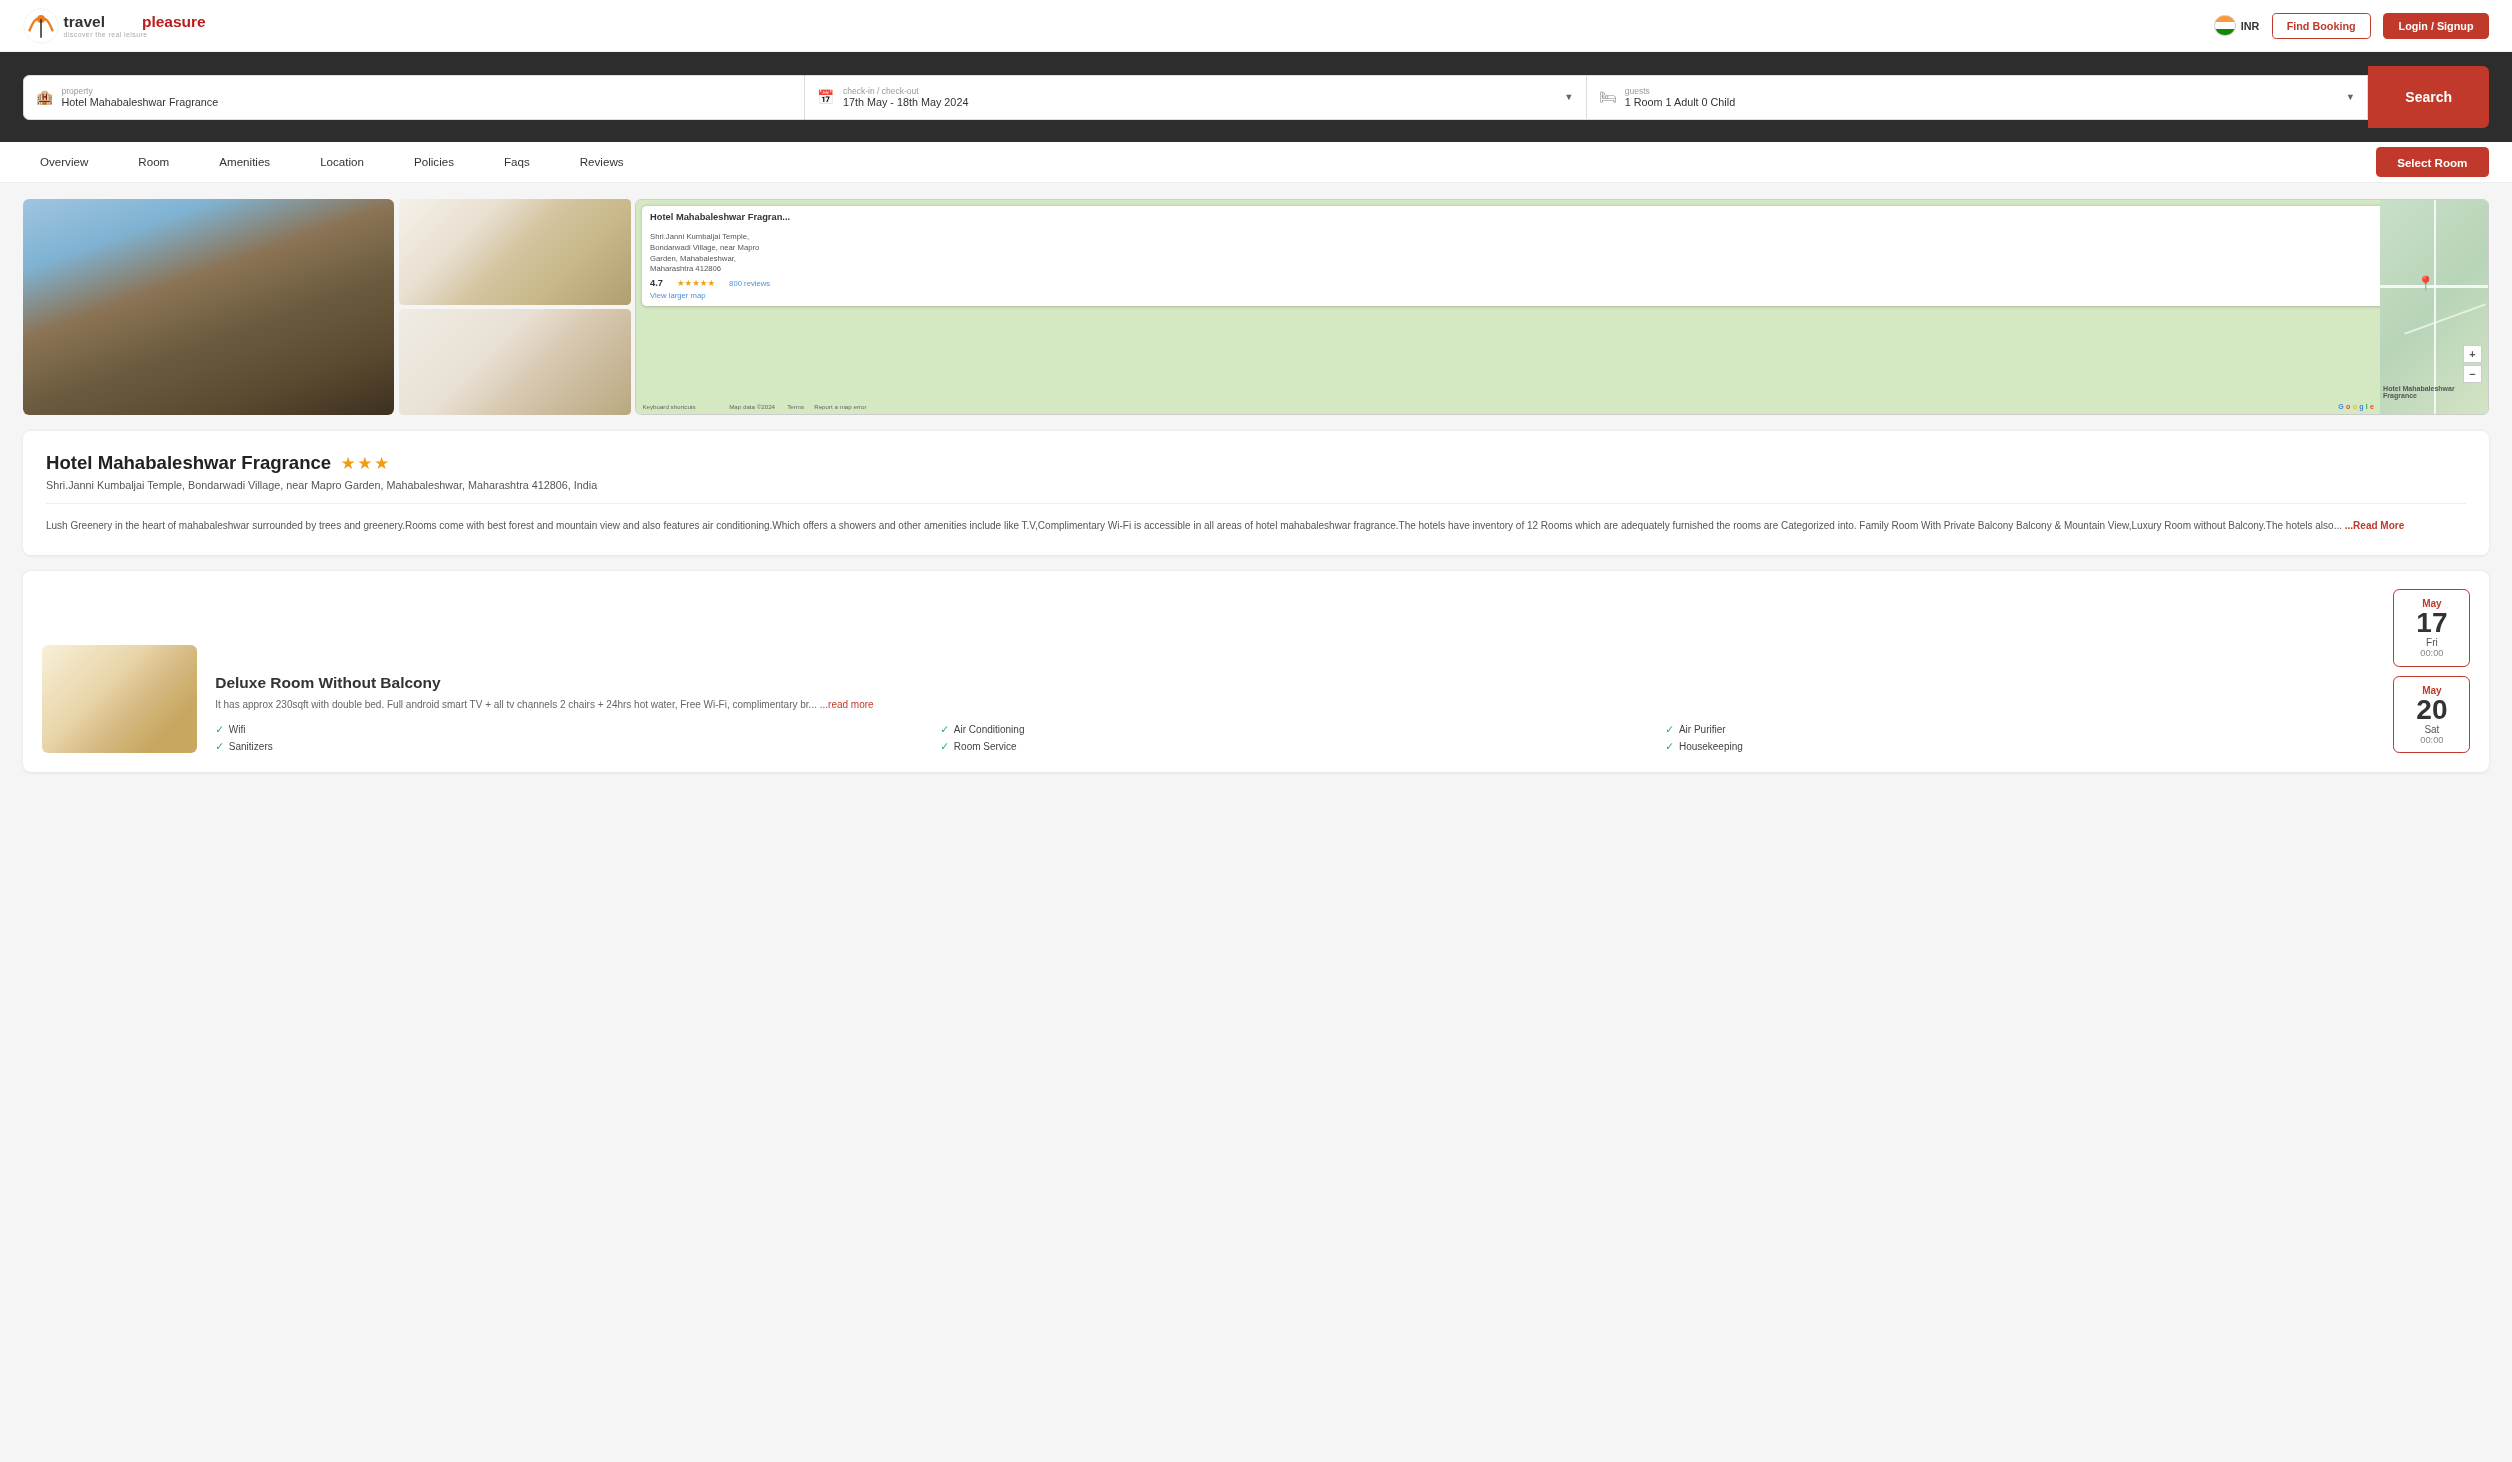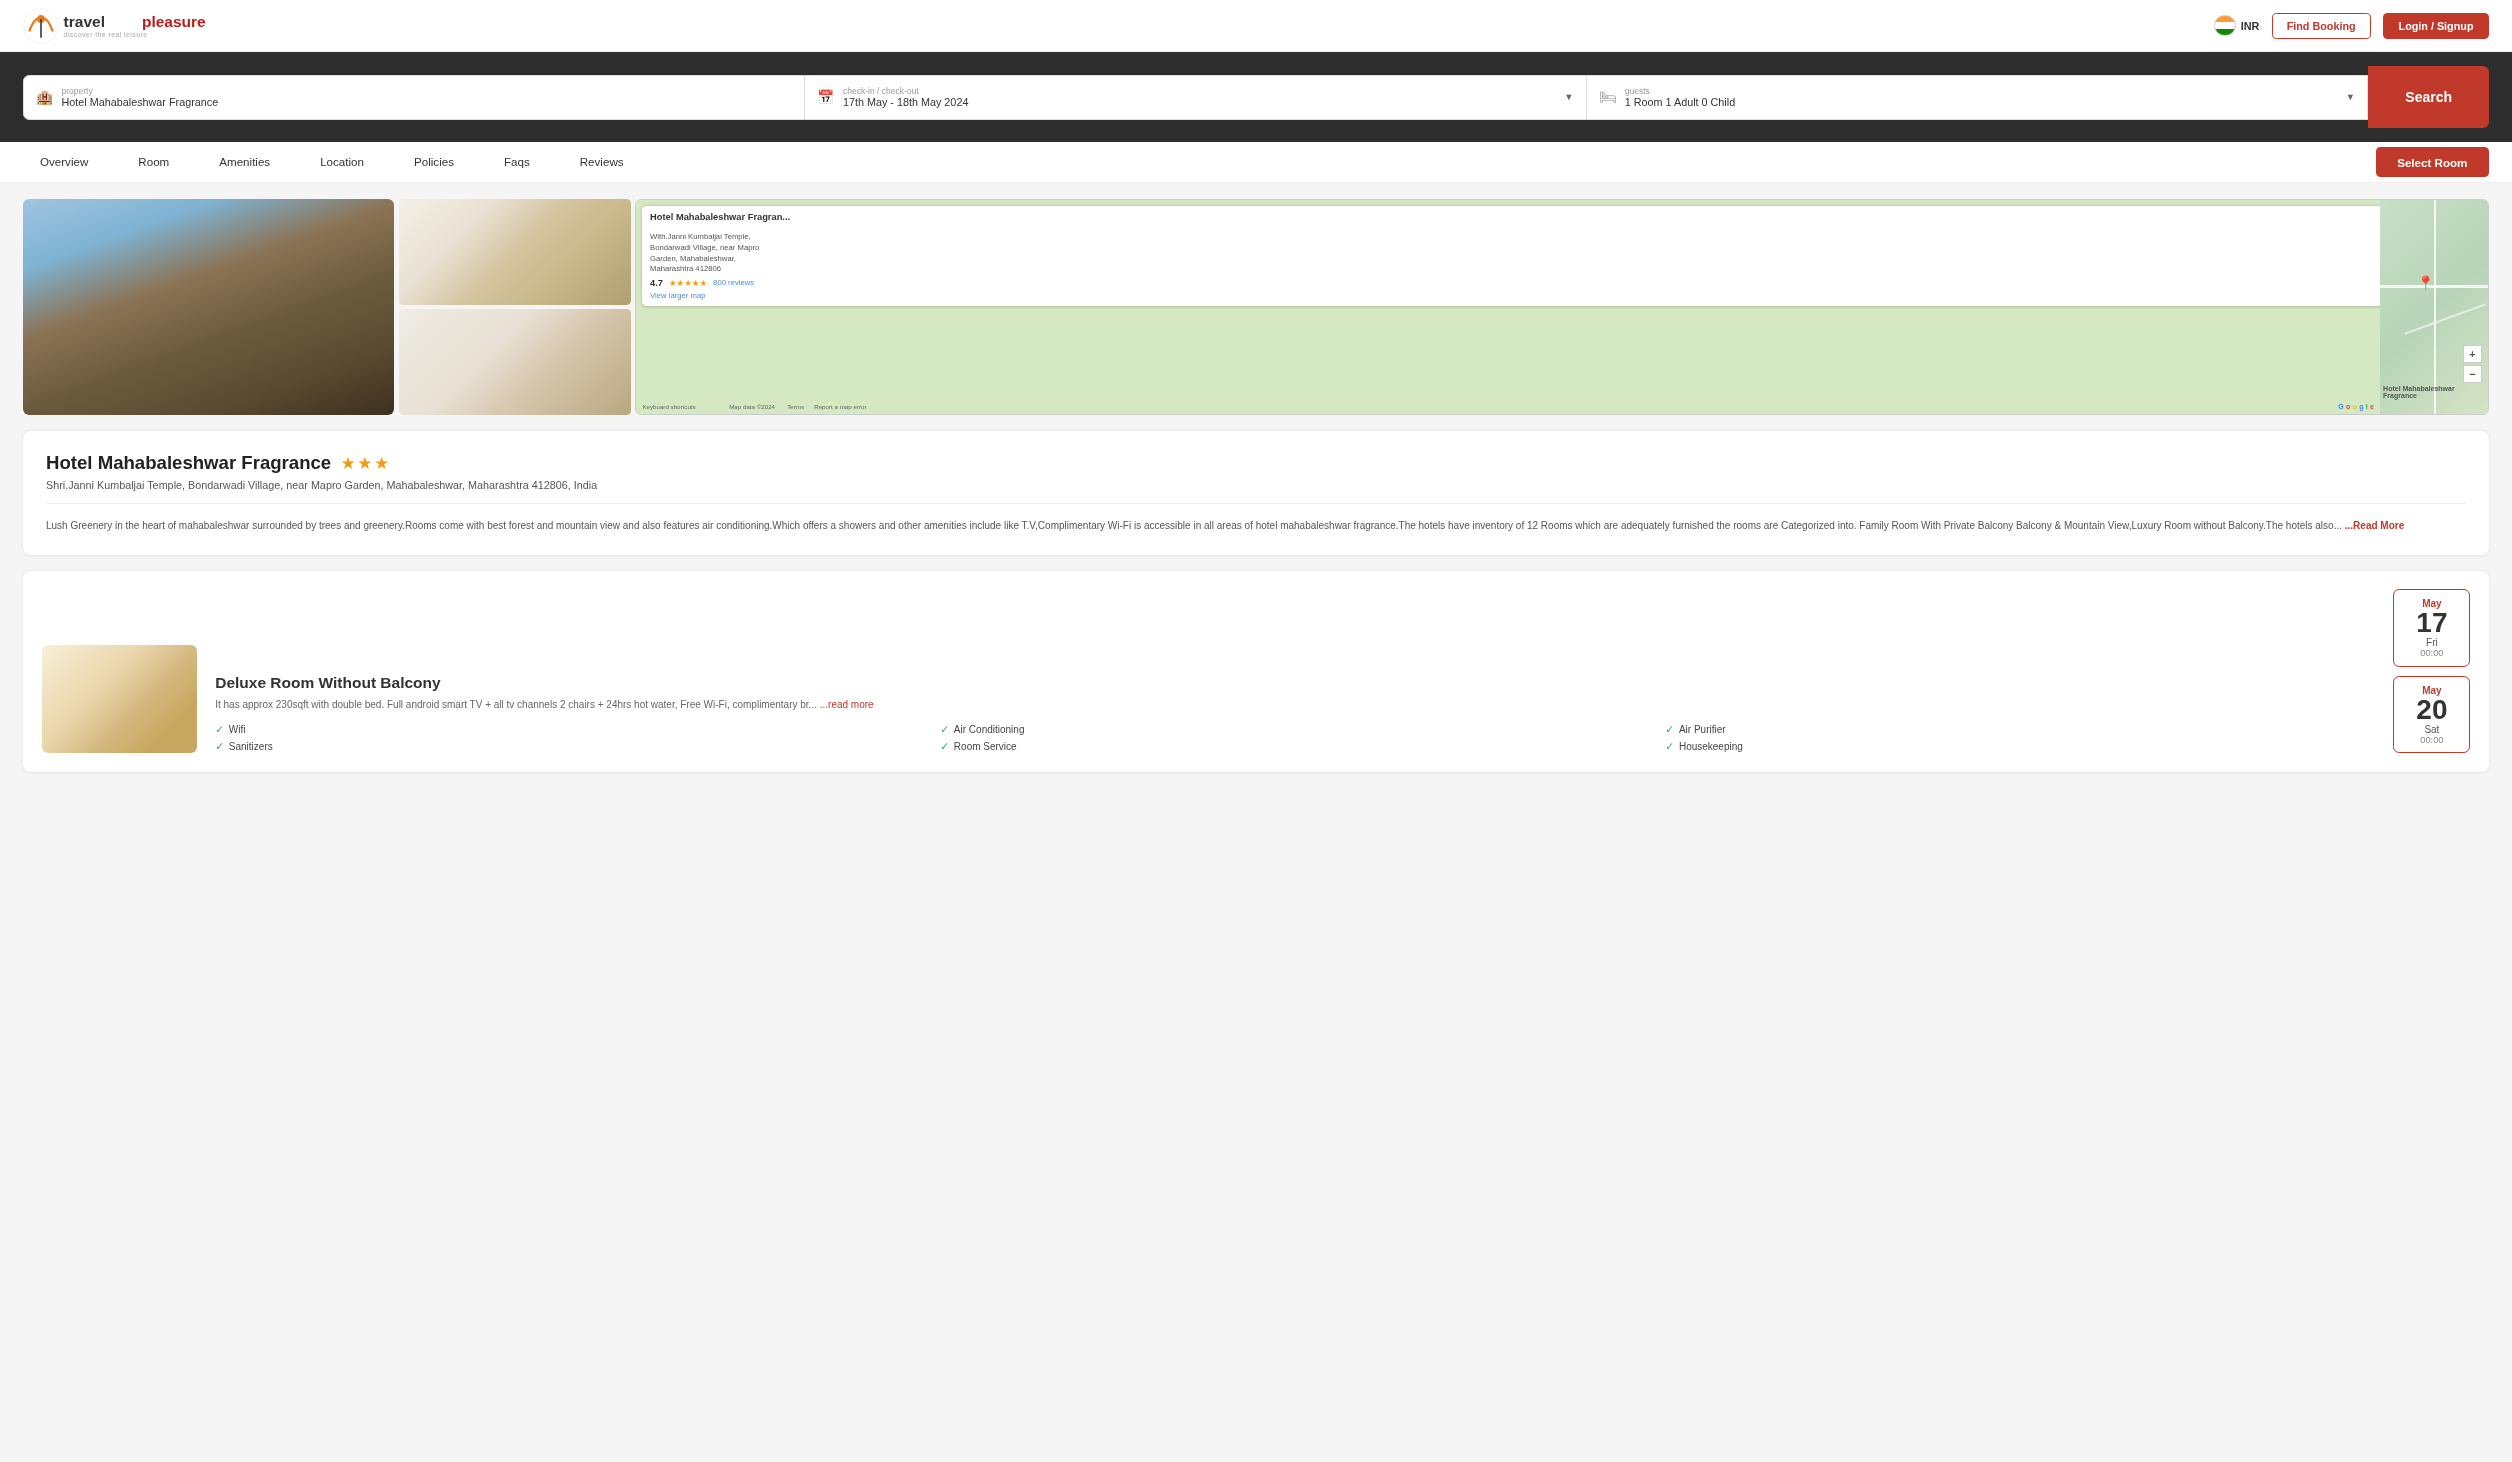--- a/index.html
+++ b/index.html
@@ -107,21 +107,21 @@
       width: 100%; height: 100%;
       background: linear-gradient(135deg, #f5f0e8 0%, #e8e0d0 30%, #d4c4a0 50%, #c8b88a 70%, #b0a070 100%);
     }
     .img-room {
       width: 100%; height: 100%;
       background: linear-gradient(135deg, #f0ece4 0%, #e8e0d4 40%, #d8c8b0 60%, #c8b898 80%, #b8a880 100%);
     }
     .map-info-box { background: white; border-radius: 4.6px; padding: 6.2px 7.7px; font-size: 8.5px; position: absolute; top: 6.2px; left: 6.2px; right: 100px; box-shadow: 0 0.8px 3.1px rgba(0,0,0,0.2); }
     .map-info-box .hotel-name-map { font-size: 9.3px; font-weight: 600; color: #333; margin-bottom: 10px; }
     .map-info-box .hotel-addr-map { color: #555; font-size: 7.7px; margin-bottom: 3.1px; line-height: 1.4; }
-    .map-rating { display: flex; align-items: flex-start; gap: 6px; margin-bottom: 2.3px; }
+    .map-rating { display: flex; align-items: center; gap: 14px; margin-bottom: 2.3px; }
     .map-rating .rating-num { font-weight: bold; font-size: 9.3px; }
     .stars-orange { color: #f39c12; }
     .map-link { color: #4a90d9; font-size: 7.7px; cursor: pointer; }
     .map-controls { position: absolute; right: 6.2px; bottom: 31px; display: flex; flex-direction: column; gap: 1.5px; }
     .map-btn { background: white; border: 0.8px solid #ccc; width: 18.6px; height: 18.6px; display: flex; align-items: center; justify-content: center; cursor: pointer; font-size: 10.8px; font-weight: bold; color: #555; }
 
     
     .hotel-info-section {
       background: #fff;
       border-radius: 7.7px;
@@ -254,21 +254,21 @@
       <div class="gallery-side-img">
         <div class="img-room"></div>
       </div>
     </div>
     <div class="gallery-map">
       <div style="height:100%; position:relative; background:#d4e8c2;">
 
         <div class="map-info-box">
           <div class="hotel-name-map">Hotel Mahabaleshwar Fragran...</div>
           <div class="hotel-addr-map">
-            <span>With.Janni Kumbaljai Temple,</span><br>
+            <span>Shri.Janni Kumbaljai Temple,</span><br>
             <span>Bondarwadi Village, near Mapro</span><br>
             <span>Garden, Mahabaleshwar,</span><br>
             <span>Maharashtra 412806</span>
           </div>
           <div class="map-rating">
             <span class="rating-num">4.7</span>
             <span class="stars-orange">★★★★★</span>
             <span style="color:#4a90d9; font-size:7.7px; cursor:pointer;">800 reviews</span>
           </div>
           <div class="map-link">View larger map</div>

